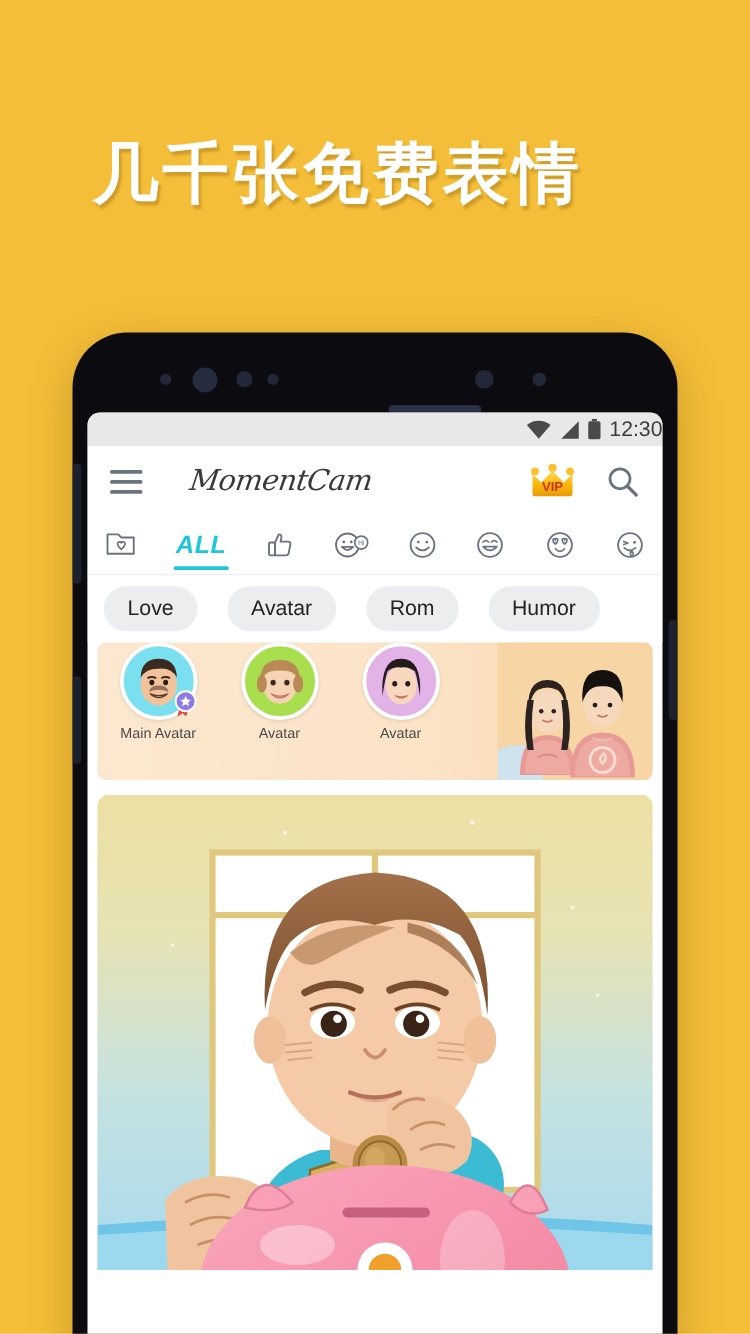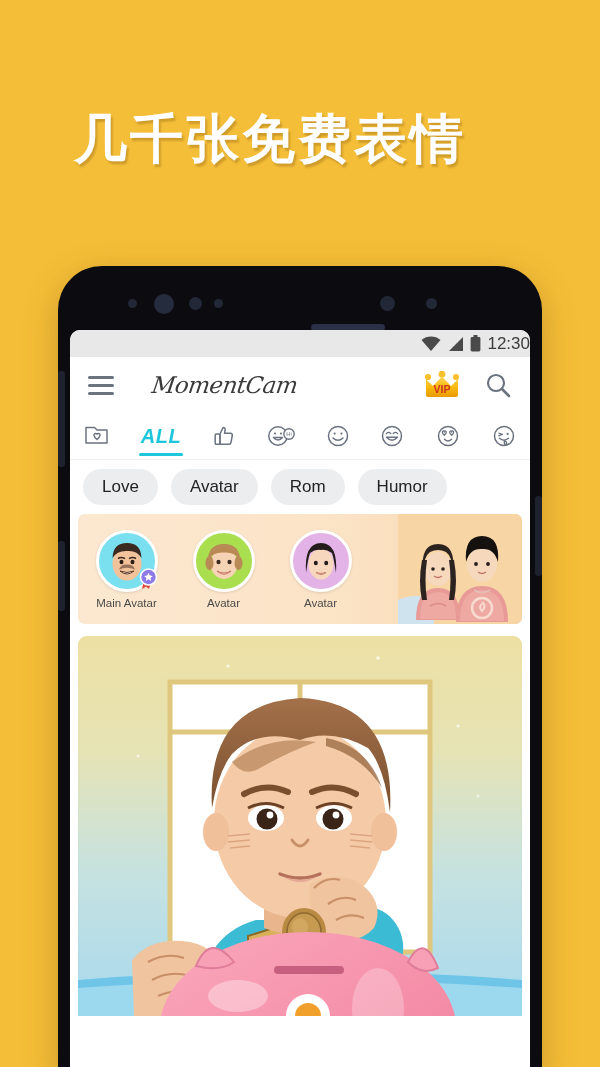--- a/index.html
+++ b/index.html
@@ -93,36 +93,36 @@
     font-family:"Liberation Sans",sans-serif;
   }
   .tab-all::after {
     content:""; position:absolute; left:-2px; right:-2px; bottom:4px;
     height:3px; background:#1EC6DC; border-radius:2px;
   }
 
   
   .chips {
     height:54px; background:#fff;
-    display:flex; align-items:center; gap:13px;
+    display:flex; align-items:center; gap:24px;
     padding:0 13px; overflow:hidden;
   }
   .chip {
     background:#ECEDEF; color:#232323;
     border-radius:18px; padding:8px 19px;
     font-size:17px; white-space:nowrap;
     font-family:"Liberation Sans",sans-serif;
   }
 
   
   .avatar-strip {
     margin:0 8px; height:110px;
     background:linear-gradient(90deg,#FCE8D0 0%,#FBE3C6 58%,#F8D9AE 100%);
     border-radius:7px; position:relative; overflow:hidden;
-    display:flex; align-items:center; padding-left:11px; gap:22px;
+    display:flex; align-items:flex-start; padding-left:11px; gap:22px;
   }
   .av-item { width:75px; text-align:center; position:relative; }
   .av-ring {
     width:62px; height:62px; border-radius:50%;
     margin:0 auto 5px; position:relative;
     border:3px solid #fff; box-shadow:0 1px 3px rgba(0,0,0,.12);
     overflow:visible;
   }
   .av-face { position:absolute; inset:0; border-radius:50%; overflow:hidden; }
   .av-label { font-size:11.5px; color:#4a4a4a; font-family:"Liberation Sans",sans-serif; }

